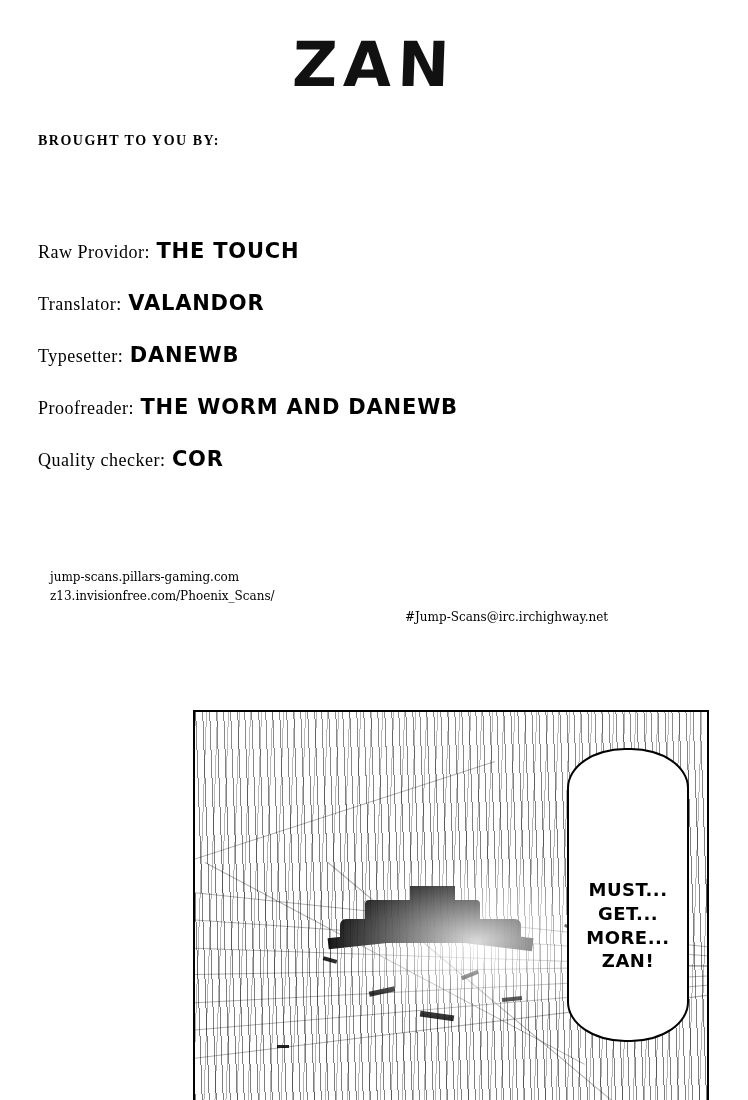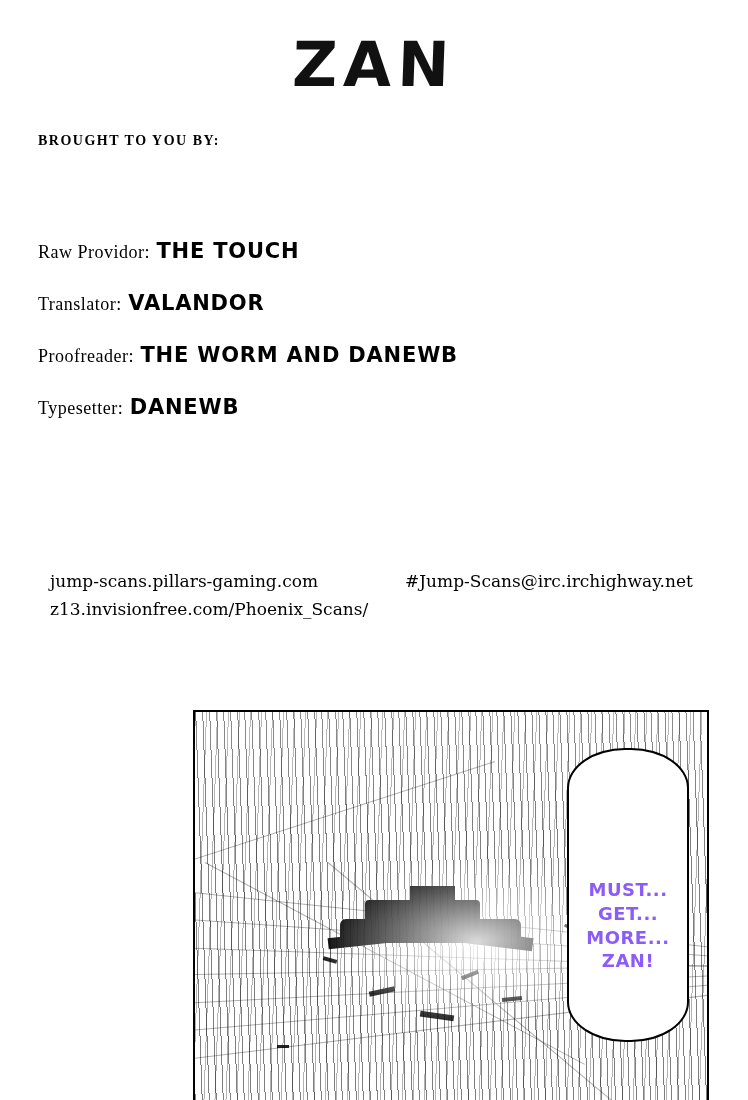--- a/index.html
+++ b/index.html
@@ -75,30 +75,30 @@
     font-size: 21px;
     letter-spacing: 0.8px;
   }
 
   .links {
     position: absolute;
     top: 568px;
     left: 50px;
     right: 40px;
     font-family: "DejaVu Serif", serif;
-    font-size: 17px;
+    font-size: 12px;
     line-height: 1.62;
     text-decoration: underline;
   }
   .links-col {
     display: inline-block;
     vertical-align: top;
   }
   .links-left { width: 355px; }
-  .links-right { width: 300px; }
+  .links-right { width: 300px; margin-top: 40px; }
 
   
   .panel-wrap {
     position: absolute;
     left: 193px;
     top: 710px;
     width: 516px;
     height: 400px;
   }
   .panel {
@@ -190,21 +190,21 @@
     position: absolute;
     left: 0;
     right: 0;
     top: 128px;
     text-align: center;
     font-family: "DejaVu Sans", sans-serif;
     font-weight: bold;
     font-size: 18px;
     line-height: 1.32;
     letter-spacing: 0.5px;
-    color: #8b5cf6;
+    color: #000000;
     white-space: pre-line;
   }
 </style>
 </head>
 <body>
 
 <div class="page">
 
   <div class="title">ZAN</div>
 
@@ -215,26 +215,30 @@
   <div class="credits">
     <div class="credit-row">
       <span class="credit-role">Raw Providor:</span>
       <span class="credit-name">THE TOUCH</span>
     </div>
     <div class="credit-row">
       <span class="credit-role">Translator:</span>
       <span class="credit-name">VALANDOR</span>
     </div>
     <div class="credit-row">
+      <span class="credit-role">Typesetter:</span>
+      <span class="credit-name">DANEWB</span>
+    </div>
+    <div class="credit-row">
       <span class="credit-role">Proofreader:</span>
       <span class="credit-name">THE WORM AND DANEWB</span>
     </div>
     <div class="credit-row">
-      <span class="credit-role">Typesetter:</span>
-      <span class="credit-name">DANEWB</span>
+      <span class="credit-role">Quality checker:</span>
+      <span class="credit-name">COR</span>
     </div>
   </div>
 
   <div class="links">
     <div class="links-col links-left">
       <div>jump-scans.pillars-gaming.com</div>
       <div>z13.invisionfree.com/Phoenix_Scans/</div>
     </div><div class="links-col links-right">
       <div>#Jump-Scans@irc.irchighway.net</div>
     </div>

